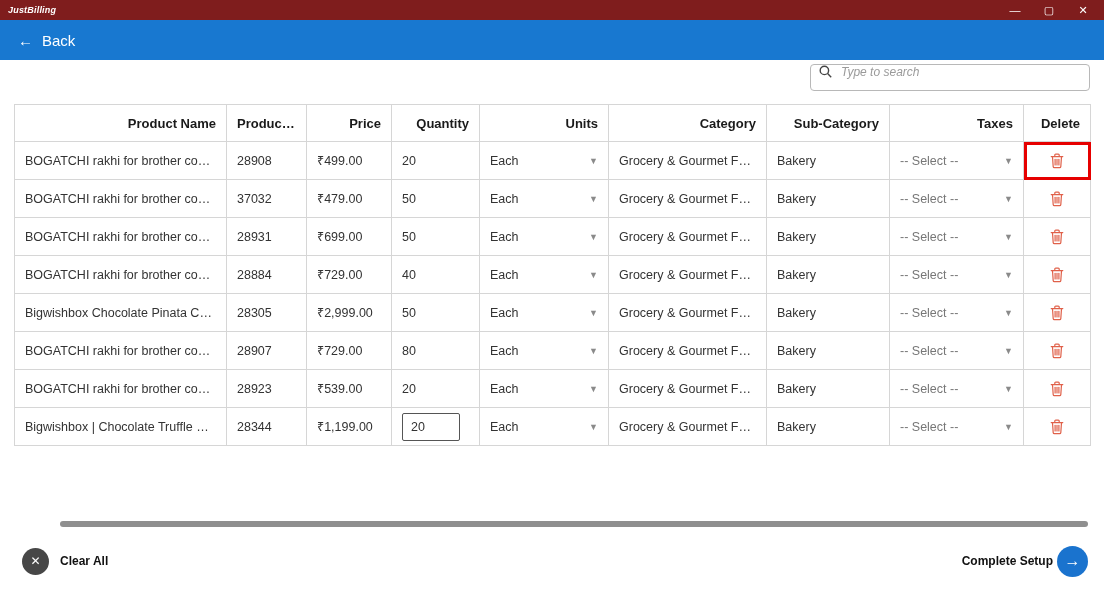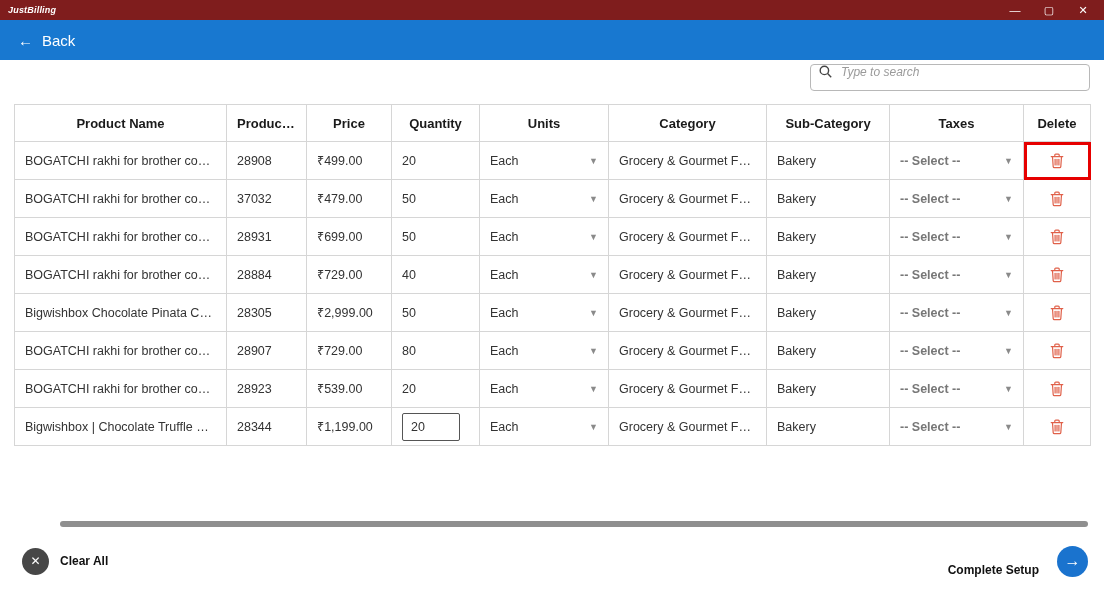--- a/index.html
+++ b/index.html
@@ -82,29 +82,29 @@
   th, td {
     border: 1px solid #d6d6d6;
     font-size: 12.5px;
     padding: 0 10px;
     overflow: hidden;
     white-space: nowrap;
     text-overflow: ellipsis;
   }
   th {
     height: 37px;
-    text-align: center;
+    text-align: right;
     font-weight: bold;
     color: #1a1a1a;
     font-size: 13px;
   }
   td { height: 38px; color: #333333; }
   .cell-flex { display: flex; align-items: center; justify-content: space-between; }
   .chev { color: #8a8a8a; font-size: 9px; }
-  .select-text { color: #777777; font-weight: bold; }
+  .select-text { color: #777777; }
   .qty-val {
     display: inline-block;
     min-width: 44px;
     padding: 6px 8px 6px 0;
   }
   .qty-val.focused {
     border: 1px solid #555555;
     border-radius: 2px;
     padding: 6px 8px;
     min-width: 58px;
@@ -139,21 +139,21 @@
     cursor: pointer;
   }
   .clear-circle {
     width: 27px; height: 27px; border-radius: 50%;
     background: #474747;
     color: #ffffff;
     display: flex; align-items: center; justify-content: center;
     font-size: 12px;
   }
   .clear-label, .complete-label { font-size: 12px; font-weight: bold; color: #111; }
-  .complete-setup { display: flex; align-items: flex-end; gap: 18px; cursor: pointer; }
+  .complete-setup { display: flex; align-items: center; gap: 4px; cursor: pointer; }
   .complete-circle {
     width: 31px; height: 31px; border-radius: 50%;
     background: #1a73ce;
     color: #ffffff;
     display: flex; align-items: center; justify-content: center;
     font-size: 16px;
   }
 </style>
 </head>
 <body>

